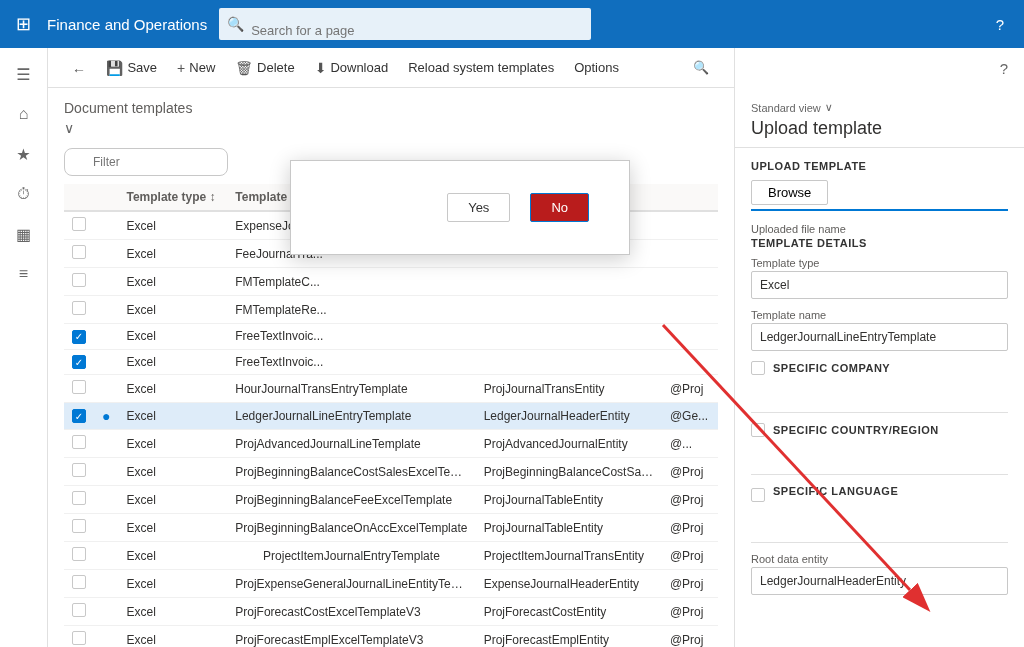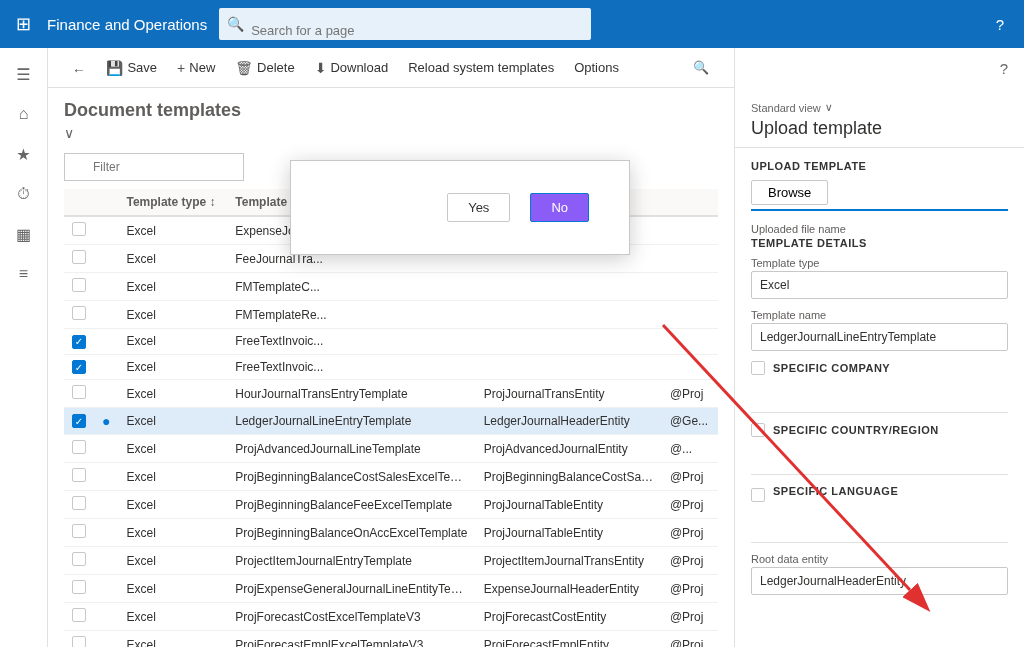--- a/index.html
+++ b/index.html
@@ -115,45 +115,44 @@
     .toolbar-btn .icon { font-size: 14px; color: #555; }
 
     
     .page-content {
       flex: 1;
       padding: 12px 16px;
       overflow: auto;
       background: #fff;
     }
     .breadcrumb {
-      font-size: 18px;
+      font-size: 14px;
       color: #605e5c;
       margin-bottom: 4px;
-      font-weight: bold;
     }
     .page-title {
       font-size: 20px;
       font-weight: 400;
       color: #323130;
       margin-bottom: 12px;
       display: flex;
       align-items: center;
       gap: 6px;
     }
     .page-title-chevron { font-size: 14px; color: #666; }
 
     
     .filter-bar {
       margin-bottom: 8px;
     }
     .filter-input {
-      width: 180px;
+      width: 164px;
       height: 28px;
       border: 1px solid #c8c8c8;
-      border-radius: 0;
+      border-radius: 8px;
       padding: 0 12px 0 28px;
       font-size: 12px;
       position: relative;
     }
     .filter-wrapper {
       position: relative;
       display: inline-block;
     }
     .filter-icon {
       position: absolute;
@@ -339,21 +338,21 @@
     .btn-yes {
       background: white;
       color: #333;
       border: 1px solid #c8c8c8;
       padding: 6px 20px;
       font-size: 13px;
       cursor: pointer;
       border-radius: 2px;
     }
     .btn-no {
-      background: #8b5cf6;
+      background: #b91c1c;
       color: white;
       border: 1px solid #0078d4;
       padding: 6px 20px;
       font-size: 13px;
       cursor: pointer;
       border-radius: 2px;
     }
 
     
     .arrow-svg {
@@ -546,21 +545,21 @@
               <td></td>
               <td>Excel</td>
               <td style="max-width: 240px;">ProjBeginningBalanceOnAccExcelTemplate</td>
               <td style="max-width: 180px;">ProjJournalTableEntity</td>
               <td>@Proj</td>
             </tr>
             <tr>
               <td><div class="table-checkbox"></div></td>
               <td></td>
               <td>Excel</td>
-              <td style="max-width: 240px;">ProjectItemJournalEntryTemplate</td>
+              <td style="max-width: 240px; text-align: center;">ProjectItemJournalEntryTemplate</td>
               <td style="max-width: 180px;">ProjectItemJournalTransEntity</td>
               <td>@Proj</td>
             </tr>
             <tr>
               <td><div class="table-checkbox"></div></td>
               <td></td>
               <td>Excel</td>
               <td style="max-width: 240px;">ProjExpenseGeneralJournalLineEntityTemplate</td>
               <td style="max-width: 180px;">ExpenseJournalHeaderEntity</td>
               <td>@Proj</td>

